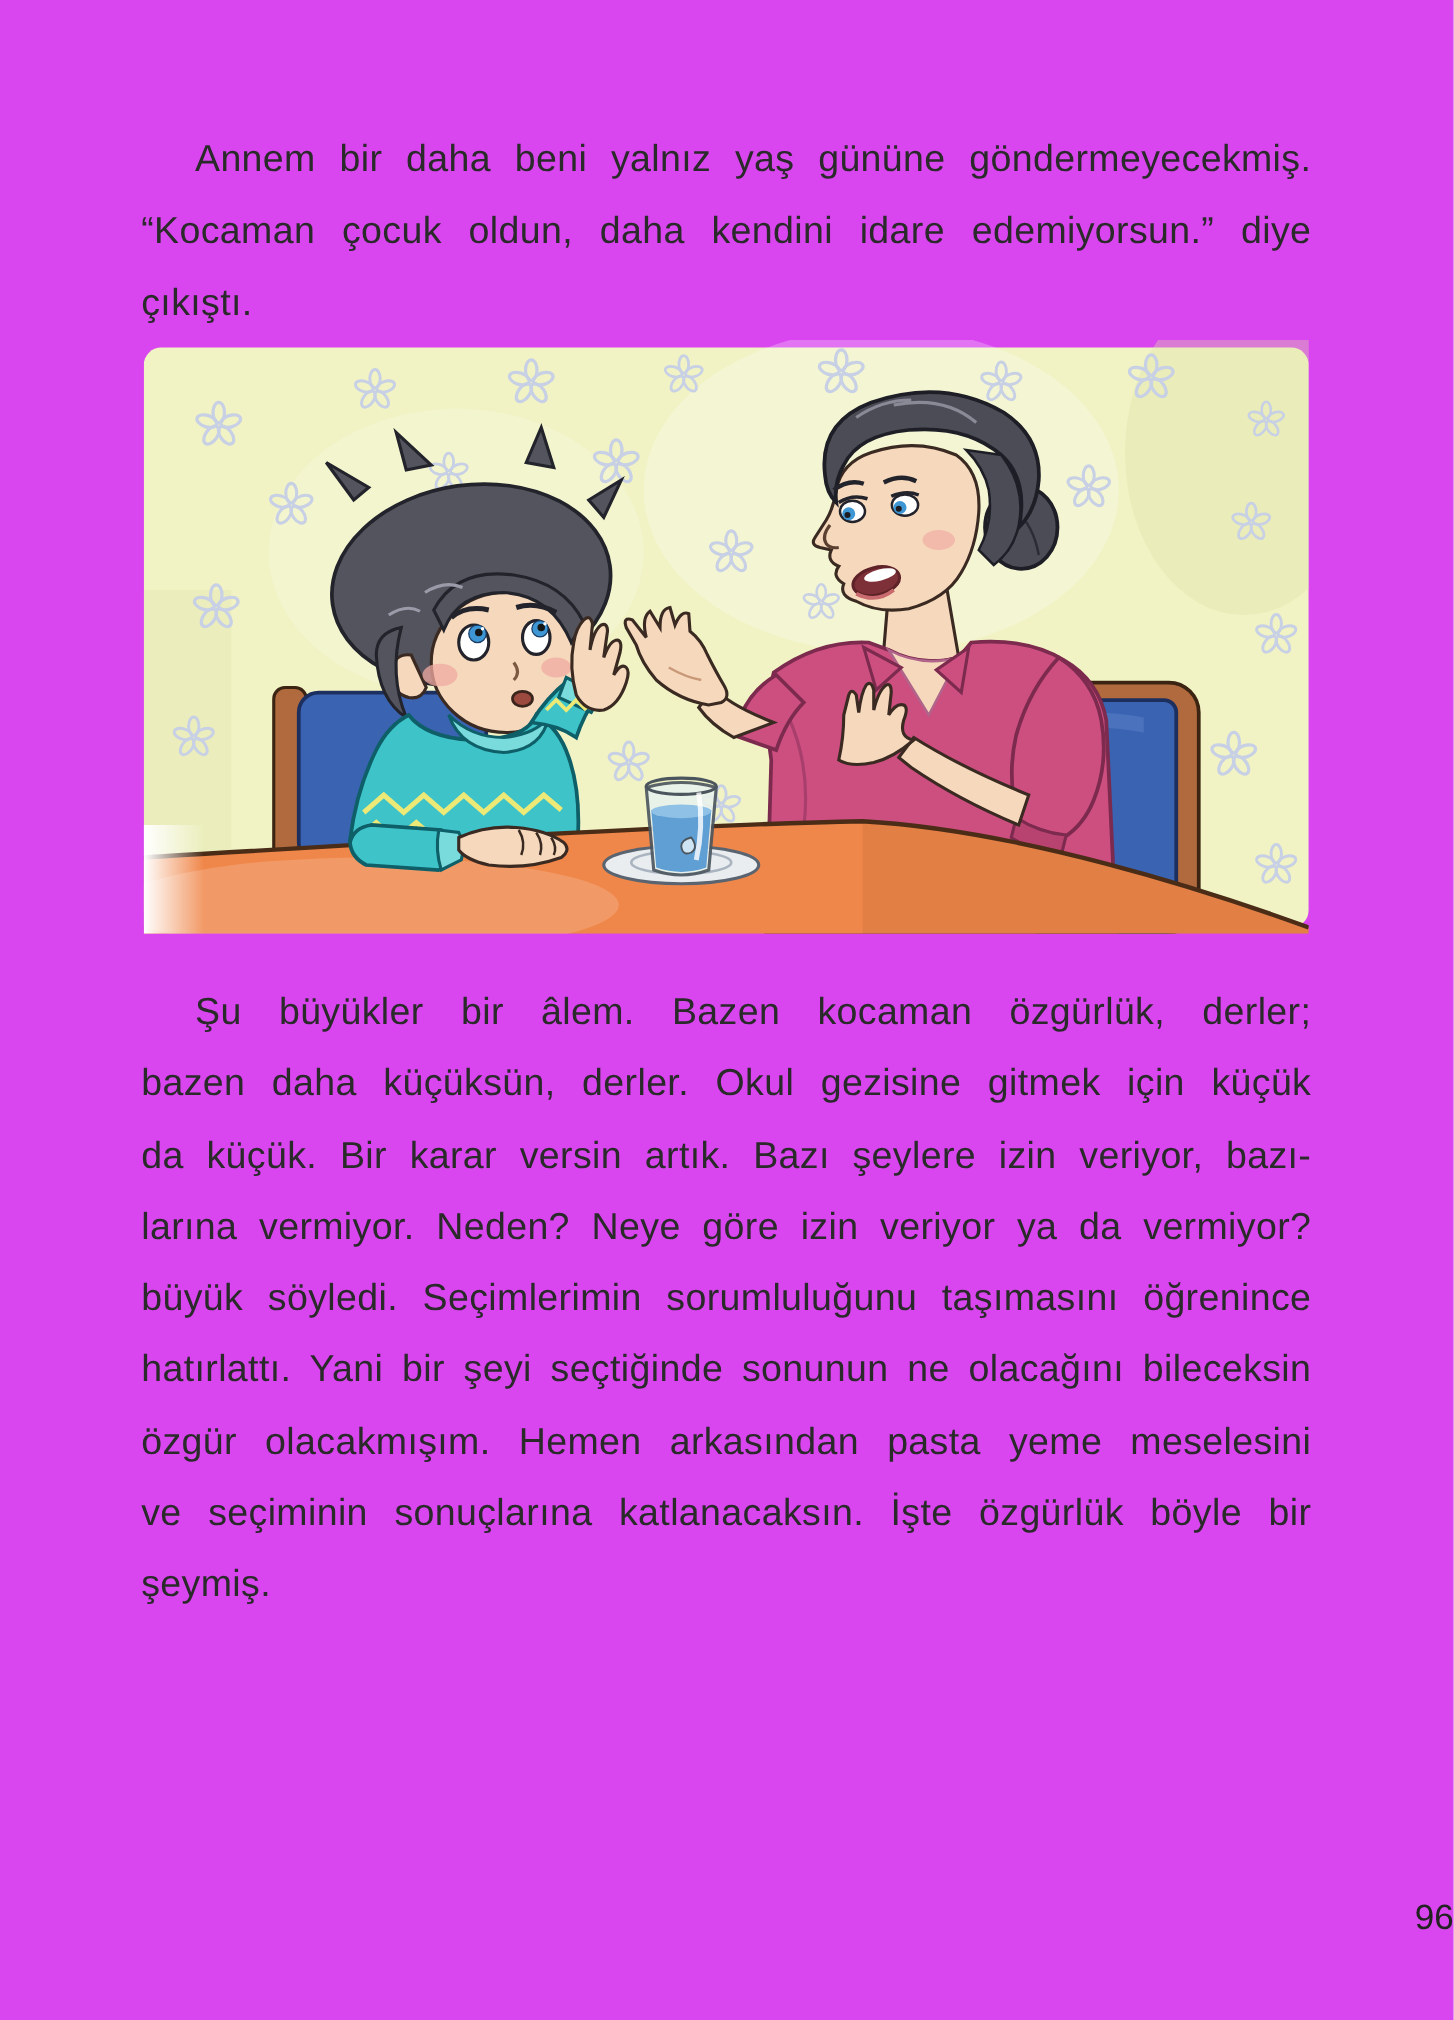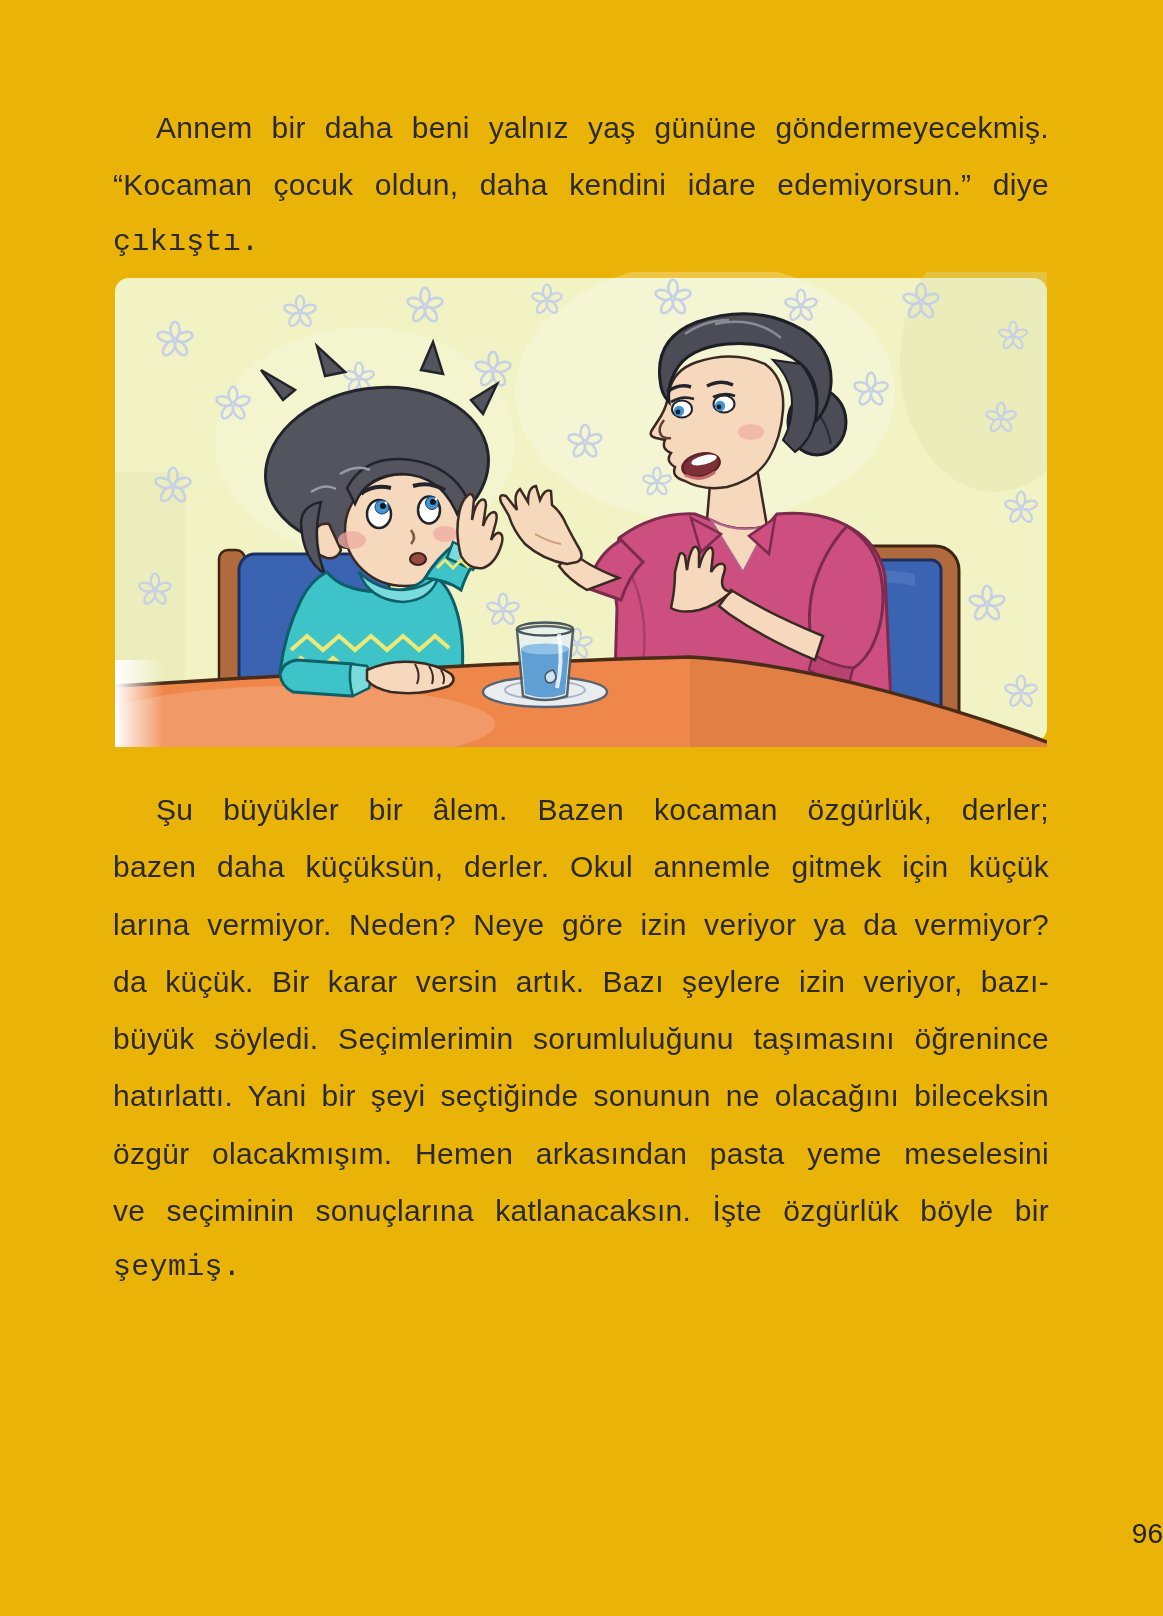--- a/index.html
+++ b/index.html
@@ -1,21 +1,21 @@
 <!DOCTYPE html>
 <html><head>
 <meta charset="utf-8">
 <style>
   html,body{margin:0;padding:0;background:#ffffff;}
-  .page{position:relative;width:1163px;height:1616px;background:#eab308;overflow:hidden;
+  .page{position:relative;width:1163px;height:1616px;background:#d946ef;overflow:hidden;
         font-family:"Liberation Sans","DejaVu Sans",sans-serif;color:#2a2a2a;}
   .lines{position:absolute;left:113px;width:936px;font-size:30px;line-height:57.3px;
          letter-spacing:0.3px;word-spacing:2px;}
   .line{text-align:justify;text-align-last:justify;white-space:normal;height:57.3px;overflow:visible;}
-  .line.last{text-align:left;text-align-last:left;font-family:Liberation Mono, monospace;}
+  .line.last{text-align:left;text-align-last:left;}
   .line.indent{padding-left:43px;box-sizing:border-box;}
   .pageno{position:absolute;left:0;top:1518px;width:1163px;text-align:right;
           font-size:28px;color:#222;}
   .illus{position:absolute;left:115px;top:272px;width:932px;height:475px;}
 </style>
 </head>
 <body>
 
 <div class="page">
 
@@ -190,23 +190,23 @@
       <ellipse cx="430" cy="357" rx="28" ry="6.5" fill="none" stroke="#4a555e" stroke-width="2.5"></ellipse>
       <path d="M444,362 q4,28 -2,54" stroke="#ffffff" stroke-width="4" fill="none" opacity="0.8"></path>
       <path d="M438,398 q6,8 0,12 q-7,3 -8,-5 q0,-5 8,-7 Z" fill="#cfe4f2" stroke="#4a555e" stroke-width="1.5"></path>
     </g>
 
     <rect x="0" y="388" width="48" height="87" fill="url(#fadeL)"></rect>
   </svg>
 
   <div class="lines" style="top:781px">
     <div class="line indent">Şu büyükler bir âlem. Bazen kocaman özgürlük, derler;</div>
-    <div class="line">bazen daha küçüksün, derler. Okul annemle gitmek için küçük</div>
+    <div class="line">bazen daha küçüksün, derler. Okul gezisine gitmek için küçük</div>
+    <div class="line">da küçük. Bir karar versin artık. Bazı şeylere izin veriyor, bazı-</div>
     <div class="line">larına vermiyor. Neden? Neye göre izin veriyor ya da vermiyor?</div>
-    <div class="line">da küçük. Bir karar versin artık. Bazı şeylere izin veriyor, bazı-</div>
     <div class="line">büyük söyledi. Seçimlerimin sorumluluğunu taşımasını öğrenince</div>
     <div class="line">hatırlattı. Yani bir şeyi seçtiğinde sonunun ne olacağını bileceksin</div>
     <div class="line">özgür olacakmışım. Hemen arkasından pasta yeme meselesini</div>
     <div class="line">ve seçiminin sonuçlarına katlanacaksın. İşte özgürlük böyle bir</div>
     <div class="line last">şeymiş.</div>
   </div>
 
   <div class="pageno">96</div>
 </div>
 

